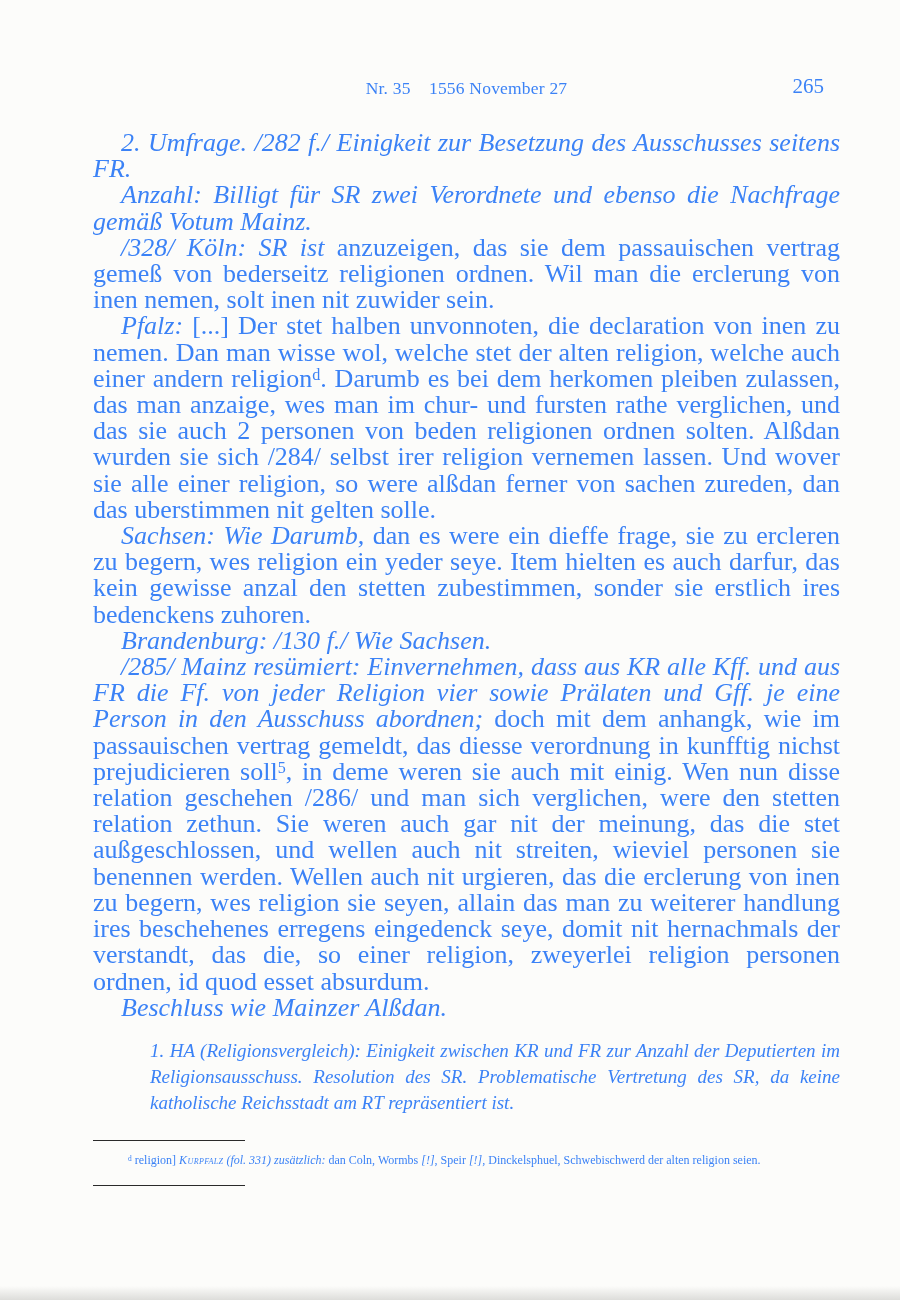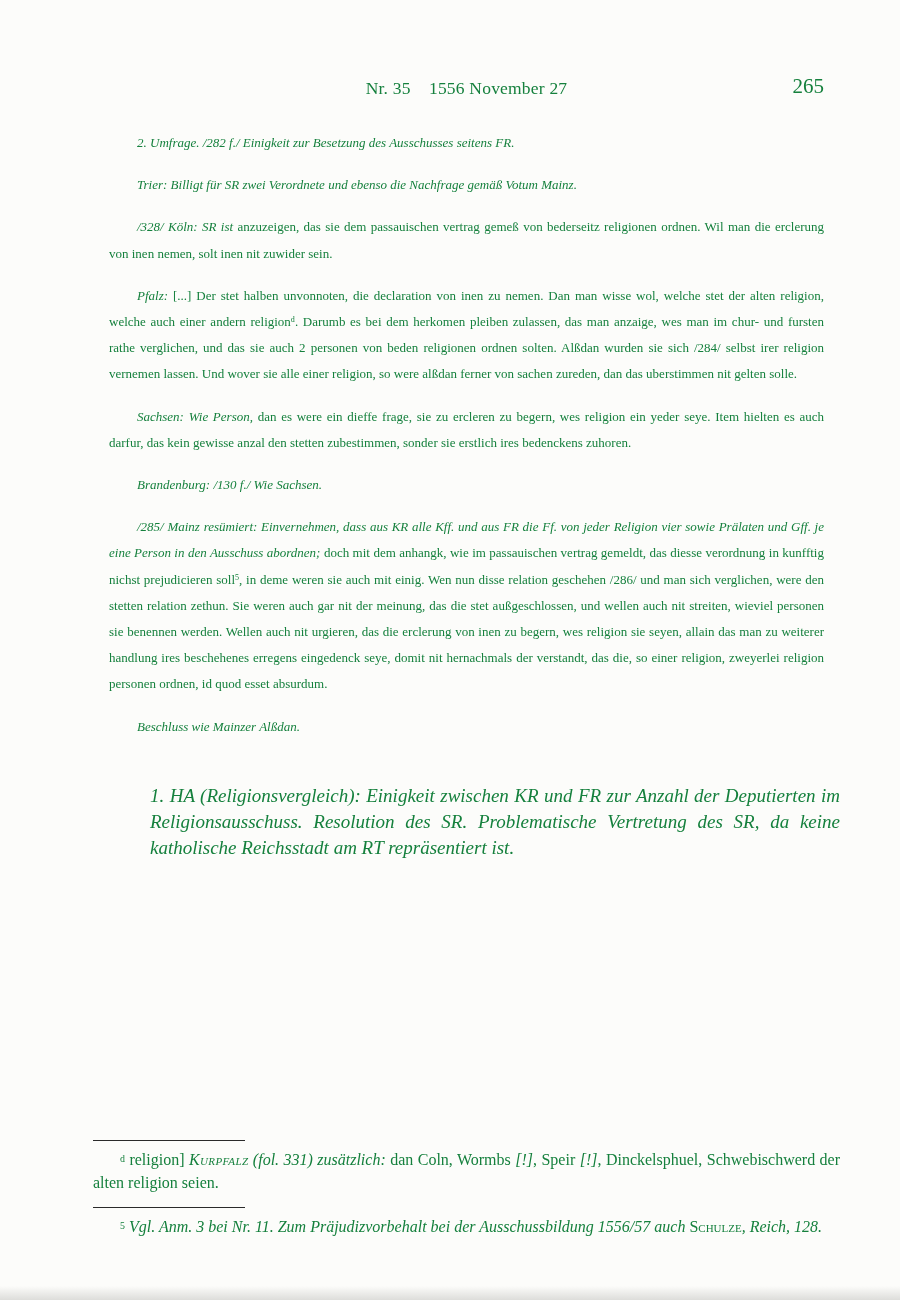--- a/index.html
+++ b/index.html
@@ -2,65 +2,65 @@
 <html><head>
 <meta charset="utf-8">
 <style>
   html,body{margin:0;padding:0;background:#fbfbf8;}
   .page{
     position:relative;
     width:900px;height:1300px;
     box-sizing:border-box;
     padding:78px 60px 0 93px;
     background:#fcfcfa;
-    color:#15803d;
+    color:#3b82f6;
     font-family:"Liberation Serif","DejaVu Serif",serif;
     overflow:hidden;
   }
   .header{position:relative;height:28px;margin-bottom:24px;}
   .running-head{
     display:block;text-align:center;
     font-size:17.5px;letter-spacing:.2px;white-space:pre;
   }
   .page-number{
     position:absolute;right:16px;top:-4px;font-size:21px;
   }
   .body-text{width:100%;}
   .para{
-    margin:16px;
-    font-size:13px;line-height:26.2px;
+    margin:0;
+    font-size:26px;line-height:26.2px;
     text-align:justify;text-indent:28px;
   }
   .run-i{font-style:italic;}
   .run-r{font-style:normal;}
   .run-sc{font-variant:small-caps;}
   .run-isc{font-style:italic;font-variant:small-caps;letter-spacing:.4px;}
   sup.sup{
     font-size:.62em;line-height:0;vertical-align:baseline;
     position:relative;top:-.45em;
   }
   .section-heading{
     display:flex;align-items:baseline;gap:36px;
     margin-top:48px;
     font-size:20px;font-weight:bold;
   }
   .abstract{
-    margin:43px 0 0 57px;
+    margin:17px 0 0 57px;
     font-size:19px;line-height:26.2px;
     text-align:justify;
   }
   .footnotes{
     position:absolute;left:93px;right:60px;top:1140px;
   }
   .fn-group + .fn-group{margin-top:13px;}
   .fn-rule{
     width:152px;border-top:1.5px solid #2a2a2a;margin-bottom:7px;
   }
   .fn-text{
-    margin:0;font-size:16px;line-height:23px;
+    margin:8px;font-size:12px;line-height:23px;
     text-align:justify;text-indent:27px;
   }
   .fn-text sup.sup{top:-.35em;}
   .scan-shadow{
     position:absolute;left:0;right:0;bottom:0;height:14px;
     background:linear-gradient(to bottom,rgba(110,110,104,0),rgba(110,110,104,.22));
     pointer-events:none;
   }
 </style>
 </head>
@@ -68,37 +68,36 @@
 
 <div class="page">
 
   <div class="header">
     <span class="running-head">Nr. 35    1556 November 27</span>
     <span class="page-number">265</span>
   </div>
 
   <div class="body-text">
       <p class="para"><span class="run-i">2. Umfrage. /282 f./ Einigkeit zur Besetzung des Ausschusses seitens FR.</span></p>
-      <p class="para"><span class="run-i">Trier: Billigt für SR zwei Verordnete und ebenso die Nachfrage gemäß Votum Mainz.</span></p>
+      <p class="para"><span class="run-i">Anzahl: Billigt für SR zwei Verordnete und ebenso die Nachfrage gemäß Votum Mainz.</span></p>
       <p class="para"><span class="run-i">/328/ Köln: SR ist</span><span class="run-r"> anzuzeigen, das sie dem passauischen vertrag gemeß von bederseitz religionen ordnen. Wil man die erclerung von inen nemen, solt inen nit zuwider sein.</span></p>
       <p class="para"><span class="run-i">Pfalz:</span><span class="run-r"> [...] Der stet halben unvonnoten, die declaration von inen zu nemen. Dan man wisse wol, welche stet der alten religion, welche auch einer andern religion</span><sup class="sup">d</sup><span class="run-r">. Darumb es bei dem herkomen pleiben zulassen, das man anzaige, wes man im chur- und fursten rathe verglichen, und das sie auch 2 personen von beden religionen ordnen solten. Alßdan wurden sie sich /284/ selbst irer religion vernemen lassen. Und wover sie alle einer religion, so were alßdan ferner von sachen zureden, dan das uberstimmen nit gelten solle.</span></p>
-      <p class="para"><span class="run-i">Sachsen: Wie Person,</span><span class="run-r"> dan es were ein dieffe frage, sie zu ercleren zu begern, wes religion ein yeder seye. Item hielten es auch darfur, das kein gewisse anzal den stetten zubestimmen, sonder sie erstlich ires bedenckens zuhoren.</span></p>
+      <p class="para"><span class="run-i">Sachsen: Wie Darumb,</span><span class="run-r"> dan es were ein dieffe frage, sie zu ercleren zu begern, wes religion ein yeder seye. Item hielten es auch darfur, das kein gewisse anzal den stetten zubestimmen, sonder sie erstlich ires bedenckens zuhoren.</span></p>
       <p class="para"><span class="run-i">Brandenburg: /130 f./ Wie Sachsen.</span></p>
       <p class="para"><span class="run-i">/285/ Mainz resümiert: Einvernehmen, dass aus KR alle Kff. und aus FR die Ff. von jeder Religion vier sowie Prälaten und Gff. je eine Person in den Ausschuss abordnen;</span><span class="run-r"> doch mit dem anhangk, wie im passauischen vertrag gemeldt, das diesse verordnung in kunfftig nichst prejudicieren soll</span><sup class="sup">5</sup><span class="run-r">, in deme weren sie auch mit einig. Wen nun disse relation geschehen /286/ und man sich verglichen, were den stetten relation zethun. Sie weren auch gar nit der meinung, das die stet außgeschlossen, und wellen auch nit streiten, wieviel personen sie benennen werden. Wellen auch nit urgieren, das die erclerung von inen zu begern, wes religion sie seyen, allain das man zu weiterer handlung ires beschehenes erregens eingedenck seye, domit nit hernachmals der verstandt, das die, so einer religion, zweyerlei religion personen ordnen, id quod esset absurdum.</span></p>
       <p class="para"><span class="run-i">Beschluss wie Mainzer Alßdan.</span></p>
     </div>
 
 
   <div class="abstract"><span class="run-i">1. HA (Religionsvergleich): Einigkeit zwischen KR und FR zur Anzahl der Deputierten im Religionsausschuss. Resolution des SR. Problematische Vertretung des SR, da keine katholische Reichsstadt am RT repräsentiert ist.</span></div>
 
   <div class="footnotes">
     <div class="fn-group">
       <div class="fn-rule"></div>
       <p class="fn-text"><sup class="sup">d</sup><span class="run-r"> religion] </span><span class="run-isc">Kurpfalz</span><span class="run-i"> (fol. 331) zusätzlich:</span><span class="run-r"> dan Coln, Wormbs </span><span class="run-i">[!]</span><span class="run-r">, Speir </span><span class="run-i">[!]</span><span class="run-r">, Dinckelsphuel, Schwebischwerd der alten religion seien.</span></p>
     </div>
     <div class="fn-group">
       <div class="fn-rule"></div>
-      <p class="fn-text"><sup class="sup">5</sup><span class="run-i"> Vgl. Anm. 3 bei Nr. 11. Zum Präjudizvorbehalt bei der Ausschussbildung 1556/57 auch </span><span class="run-sc">Schulze</span><span class="run-i">, Reich, 128.</span></p>
     </div>
   </div>
 
   <div class="scan-shadow"></div>
 </div>
 
 </body></html>

